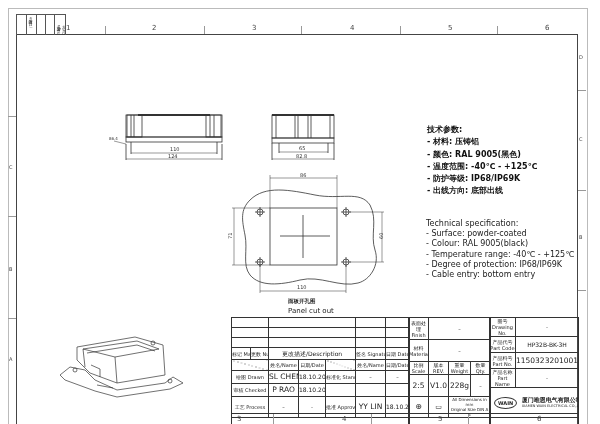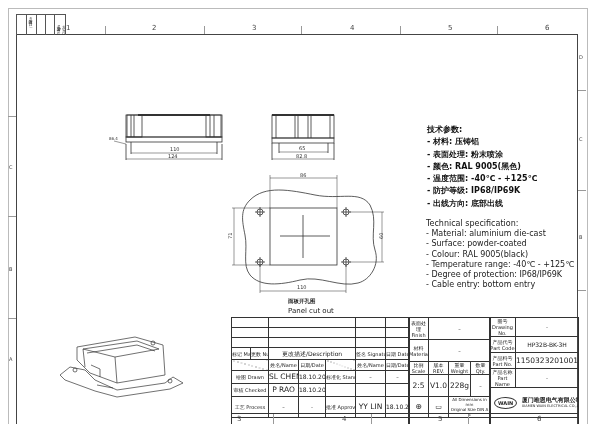--- a/index.html
+++ b/index.html
@@ -147,30 +147,28 @@
   <text x="8" y="74" font-size="5" fill="#333" transform="rotate(-90 10 72)">71</text>
   <text x="158" y="75" font-size="5" fill="#333" transform="rotate(-90 160 72)">60</text>
   <text x="77" y="124" font-size="5" fill="#333">110</text>
 </svg>
 <div class="abs caption-cn" style="left:288px;top:298px;">面板开孔图</div>
 <div class="abs caption-en" style="left:288px;top:307px;">Panel cut out</div>
 
 <div class="abs spec-cn" style="left:427px;top:124px;">
   <div>技术参数:</div>
   <div>- 材料: 压铸铝</div>
-  <div>- 表面处理: 粉末喷涂</div>
   <div>- 颜色: RAL 9005(黑色)</div>
   <div>- 温度范围: -40℃ - +125℃</div>
   <div>- 防护等级: IP68/IP69K</div>
   <div>- 出线方向: 底部出线</div>
 </div>
 
 <div class="abs spec-en" style="left:426px;top:219px;">
   <div>Technical specification:</div>
-  <div>- Material: aluminium die-cast</div>
   <div>- Surface: powder-coated</div>
   <div>- Colour: RAL 9005(black)</div>
   <div>- Temperature range: -40℃ - +125℃</div>
   <div>- Degree of protection: IP68/IP69K</div>
   <div>- Cable entry: bottom entry</div>
 </div>
 
 <svg class="abs" style="left:55px;top:325px;" width="130" height="75">
   <g stroke="#333" fill="none" stroke-width="0.7">
     <path d="M5,50 L15,42 L30,45 L40,55 L62,65 L110,58 L118,52 L128,58 L115,64 L62,72 L40,66 L10,55 Z"></path>

